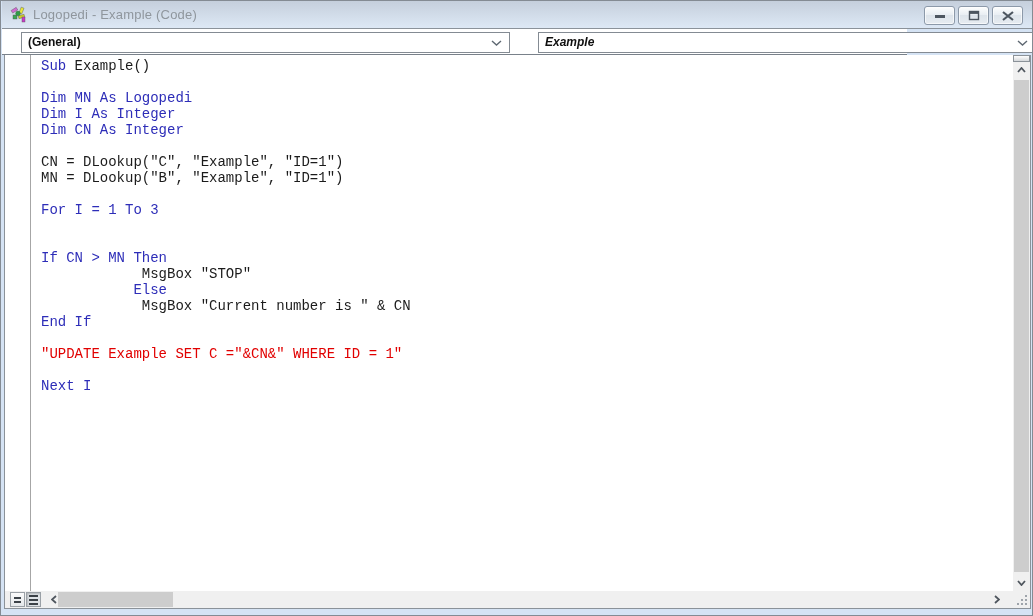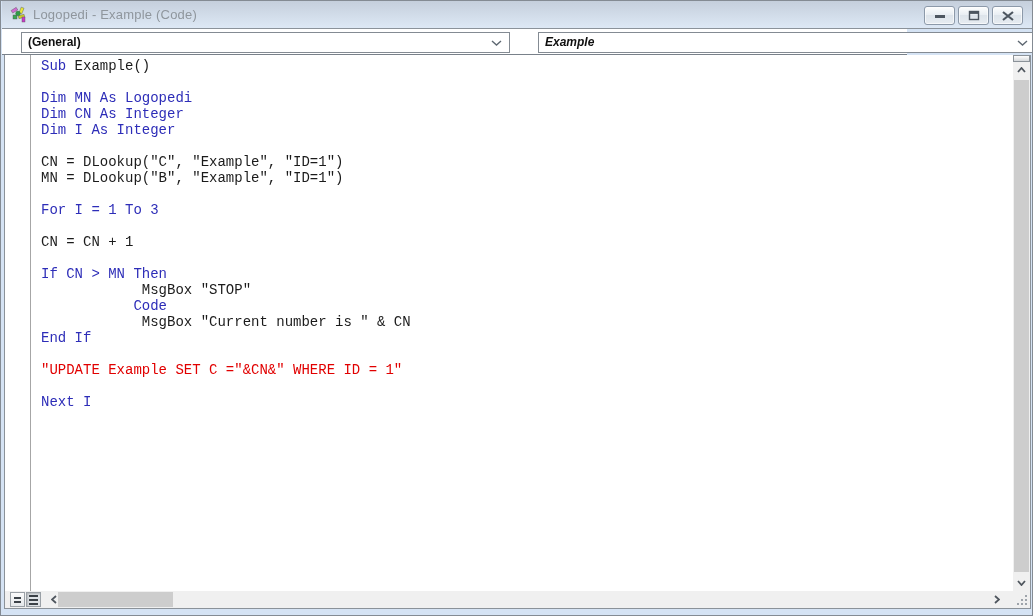--- a/index.html
+++ b/index.html
@@ -151,33 +151,32 @@
       </svg>
     </div>
   </div>
 
   <div class="code-panel">
     <div class="margin-bar"></div>
     <div class="code-content">
         <div class="code-line"><span class="c-kw">Sub </span><span class="c-tx">Example()</span></div>
         <div class="code-line"></div>
         <div class="code-line"><span class="c-kw">Dim MN As Logopedi</span></div>
+        <div class="code-line"><span class="c-kw">Dim I As Integer</span></div>
         <div class="code-line"><span class="c-kw">Dim CN As Integer</span></div>
-        <div class="code-line"><span class="c-kw">Dim I As Integer</span></div>
         <div class="code-line"></div>
         <div class="code-line"><span class="c-tx">CN = DLookup("C", "Example", "ID=1")</span></div>
         <div class="code-line"><span class="c-tx">MN = DLookup("B", "Example", "ID=1")</span></div>
         <div class="code-line"></div>
         <div class="code-line"><span class="c-kw">For I = 1 To 3</span></div>
         <div class="code-line"></div>
-        <div class="code-line"><span class="c-tx">CN = CN + 1</span></div>
         <div class="code-line"></div>
         <div class="code-line"><span class="c-kw">If CN &gt; MN Then</span></div>
         <div class="code-line"><span class="c-tx">            MsgBox "STOP"</span></div>
-        <div class="code-line"><span class="c-kw">           Code</span></div>
+        <div class="code-line"><span class="c-kw">           Else</span></div>
         <div class="code-line"><span class="c-tx">            MsgBox "Current number is " &amp; CN</span></div>
         <div class="code-line"><span class="c-kw">End If</span></div>
         <div class="code-line"></div>
         <div class="code-line"><span class="c-er">"UPDATE Example SET C ="&amp;CN&amp;" WHERE ID = 1"</span></div>
         <div class="code-line"></div>
         <div class="code-line"><span class="c-kw">Next I</span></div>
         <div class="code-line"></div>
       </div>
 
     <div class="vscroll">

